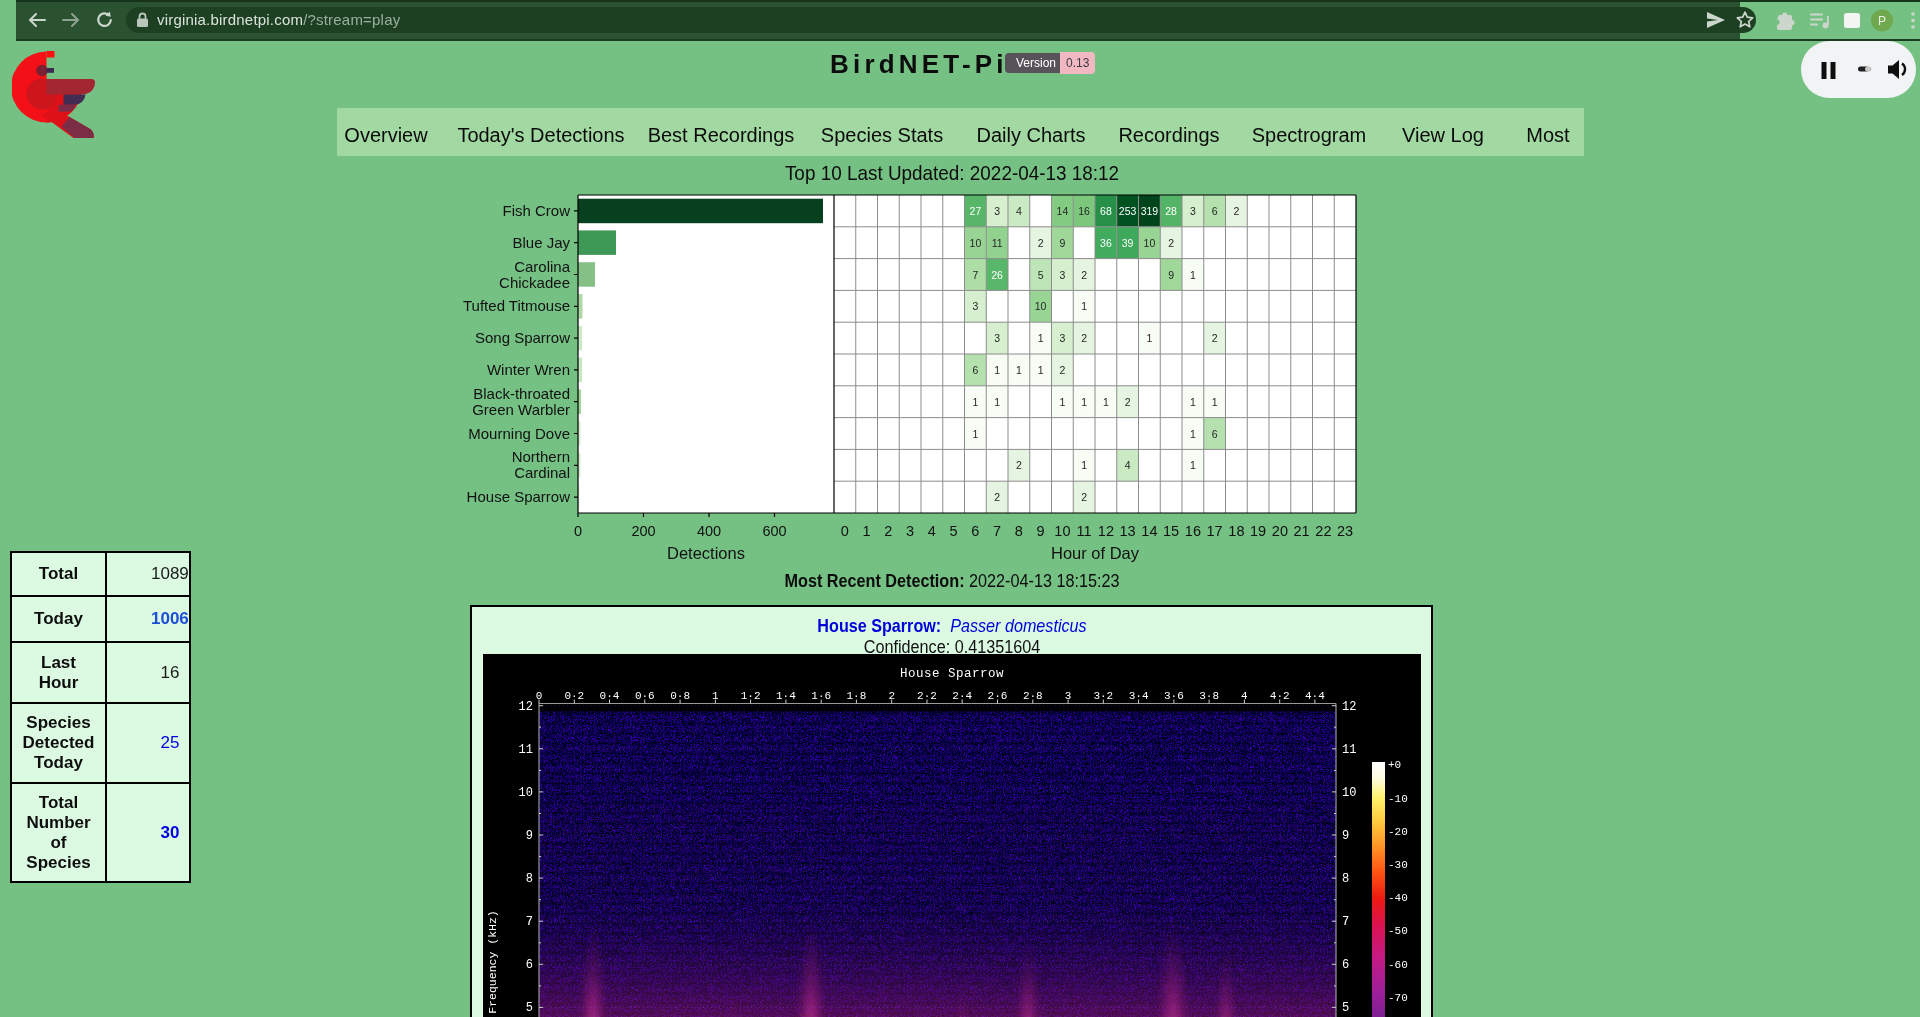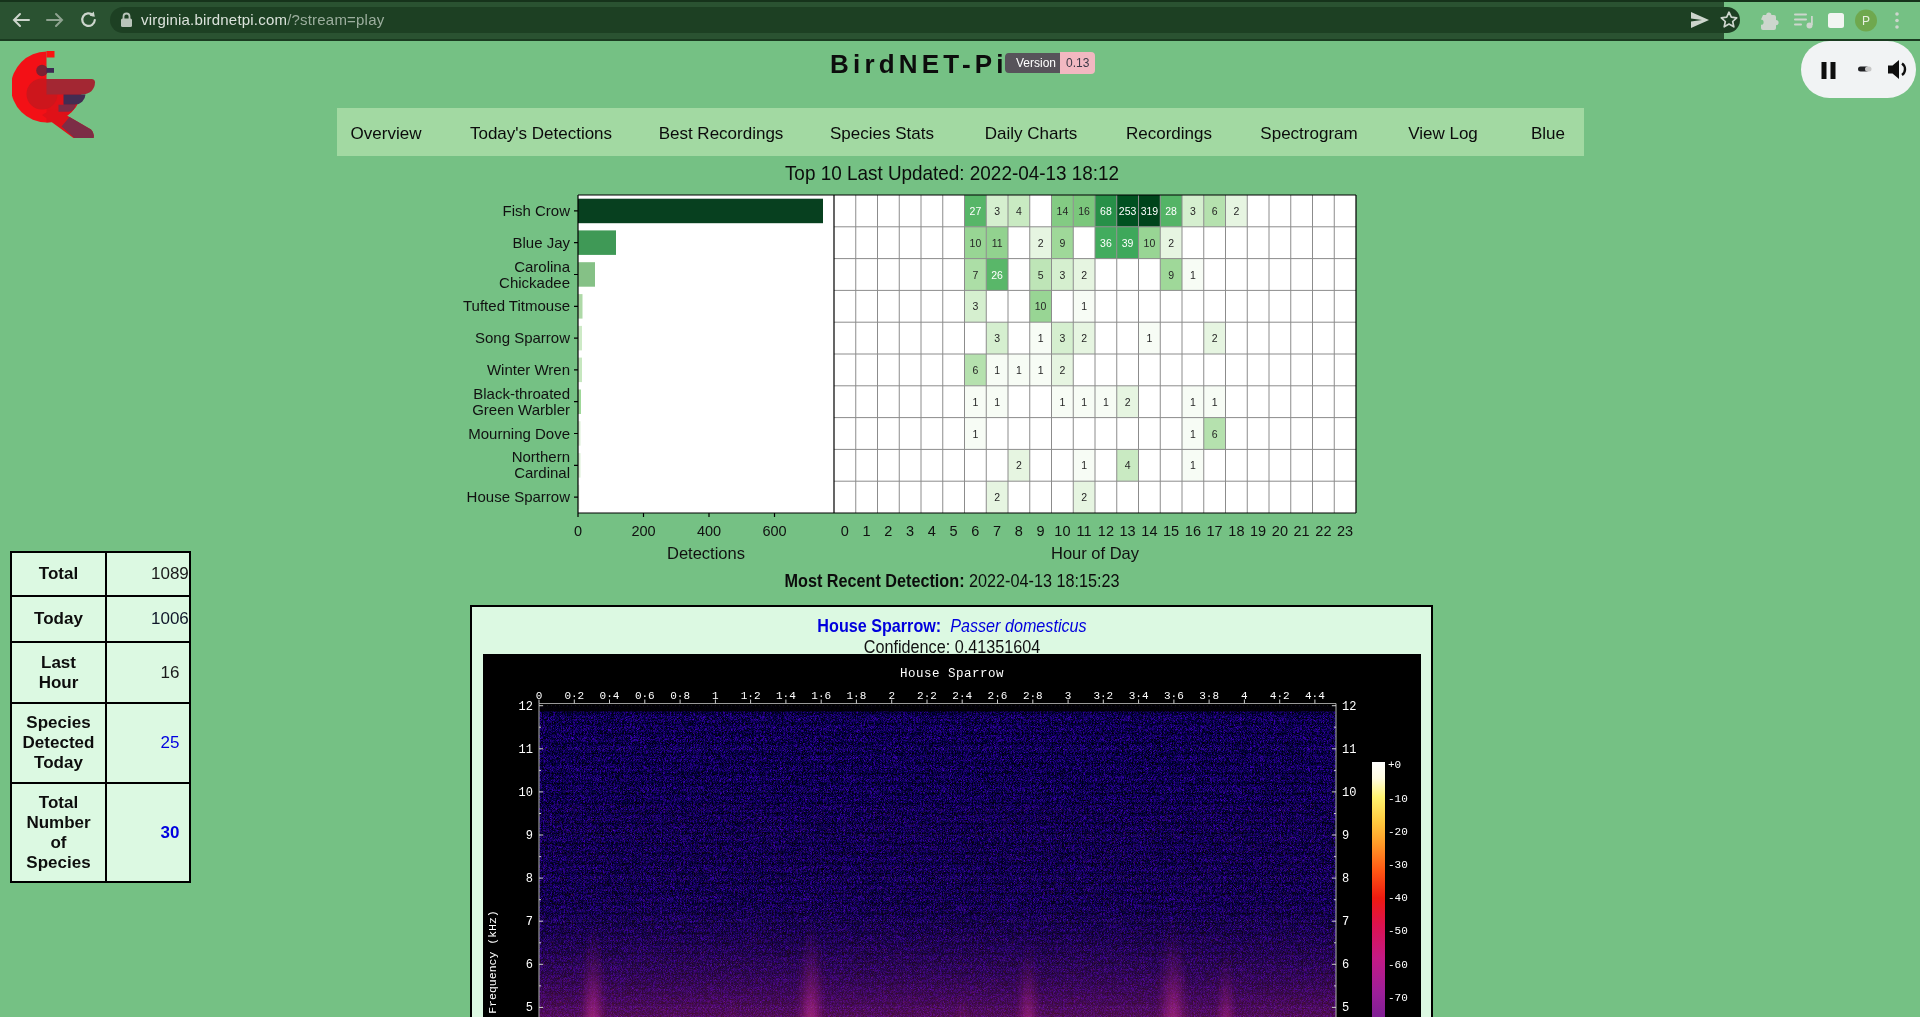--- a/index.html
+++ b/index.html
@@ -1,21 +1,21 @@
 <!DOCTYPE html>
 <html><head><meta charset="utf-8"><style>
 * { margin:0; padding:0; box-sizing:border-box; }
 body { width:1920px; height:1017px; overflow:hidden; background:#75c184; font-family:"Liberation Sans", sans-serif; }
 table td { border:2px solid #000; text-align:center; font-size:17px; }
 td.lab { font-weight:bold; width:95px; color:#0d0d0d;border-radius:6px; }
 td.val { width:76px; color:#1a1a1a;padding-left:44px; }
-.navlbl { position:absolute; top:124px; transform:translateX(-50%); font-size:17px; color:#0b0b0b; }
+.navlbl { position:absolute; top:124px; transform:translateX(-50%); font-size:20px; color:#0b0b0b; }
 </style></head>
 <body>
-<div style="position:absolute;left:0;top:0;width:1724px;height:41px;background:#2a5231">
+<div style="position:absolute;left:16px;top:0;width:1724px;height:41px;background:#2a5231">
     <div style="position:absolute;left:0;top:0;width:1920px;height:2px;background:#16331b"></div>
     <div style="position:absolute;left:0;top:39px;width:1920px;height:2px;background:#1a3b20"></div>
     <div style="position:absolute;left:110px;top:7px;width:1630px;height:26px;border-radius:13px;background:#1d4023"></div>
     <svg style="position:absolute;left:10px;top:9px" width="90" height="22" viewBox="0 0 90 22">
 <g stroke="#cdd6cd" stroke-width="2" fill="none" stroke-linecap="round">
 <path d="M19 11 H4 M10 5 l-6 6 6 6"></path>
 <path d="M37 11 H52 M46 5 l6 6 -6 6" stroke="#8fa391"></path>
 <path d="M83 6.2 A6.3 6.3 0 1 0 84.8 11" stroke-width="2.2"></path>
 </g>
 <path d="M83.8 2.5 l1 5.2 -5.2 -0.9 Z" fill="#cdd6cd"></path>
@@ -75,21 +75,21 @@
 </svg>
 <div style="position:absolute;left:337px;top:108px;width:1247px;height:48px;background:#a2d9a2"></div>
 <span class="navlbl" style="left:386px">Overview</span>
 <span class="navlbl" style="left:541px">Today's Detections</span>
 <span class="navlbl" style="left:721px">Best Recordings</span>
 <span class="navlbl" style="left:882px">Species Stats</span>
 <span class="navlbl" style="left:1031px">Daily Charts</span>
 <span class="navlbl" style="left:1169px">Recordings</span>
 <span class="navlbl" style="left:1309px">Spectrogram</span>
 <span class="navlbl" style="left:1443px">View Log</span>
-<span class="navlbl" style="left:1548px">Blue</span>
+<span class="navlbl" style="left:1548px">Most</span>
 <div style="position:absolute;left:952px;top:161px;transform:translateX(-50%) scaleX(0.9);font-size:21px;color:#0c0c0c;white-space:nowrap">Top 10 Last Updated: 2022-04-13 18:12</div>
 <svg style="position:absolute;left:420px;top:186px" width="960" height="380" viewBox="0 0 960 380" xmlns="http://www.w3.org/2000/svg">
     <rect x="158.0" y="9.0" width="256.0" height="318.0" fill="#ffffff"></rect>
     <rect x="414.0" y="9.0" width="522.0" height="318.0" fill="#ffffff"></rect>
     <rect x="158.0" y="12.7" width="245.0" height="24.5" fill="#07401f"></rect>
     <rect x="158.0" y="44.4" width="38.0" height="24.5" fill="#3f9956"></rect>
     <rect x="158.0" y="76.2" width="17.0" height="24.5" fill="#85c186"></rect>
     <rect x="158.0" y="108.1" width="4.5" height="24.5" fill="#aed9a7"></rect>
     <rect x="158.0" y="139.9" width="4.0" height="24.5" fill="#cdeac6"></rect>
     <rect x="158.0" y="171.6" width="4.0" height="24.5" fill="#c6e7bf"></rect>
@@ -268,21 +268,21 @@
     <text x="675" y="373" font-family="Liberation Sans, sans-serif" font-size="16.5" fill="#111111" text-anchor="middle">Hour of Day</text>
   </svg>
 <table style="position:absolute;left:10px;top:551px;border-collapse:collapse;background:#dcf9e2;table-layout:fixed" border="0">
 <tbody>
       <tr style="height:44px">
         <td class="lab">Total</td>
         <td class="val">1089</td>
       </tr>
       <tr style="height:46px">
         <td class="lab">Today</td>
-        <td class="val"><span style="color:#0f172a;font-weight:normal">1006</span></td>
+        <td class="val"><span style="color:#1d4ed8;font-weight:bold">1006</span></td>
       </tr>
       <tr style="height:61px">
         <td class="lab">Last<br>Hour</td>
         <td class="val">16</td>
       </tr>
       <tr style="height:80px">
         <td class="lab">Species<br>Detected<br>Today</td>
         <td class="val"><span style="color:#0000e0;font-weight:normal">25</span></td>
       </tr>
       <tr style="height:99px">

